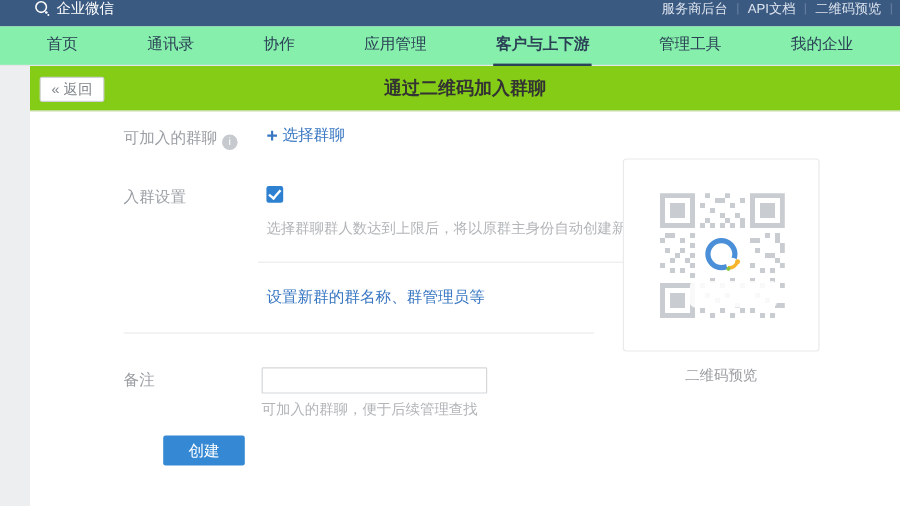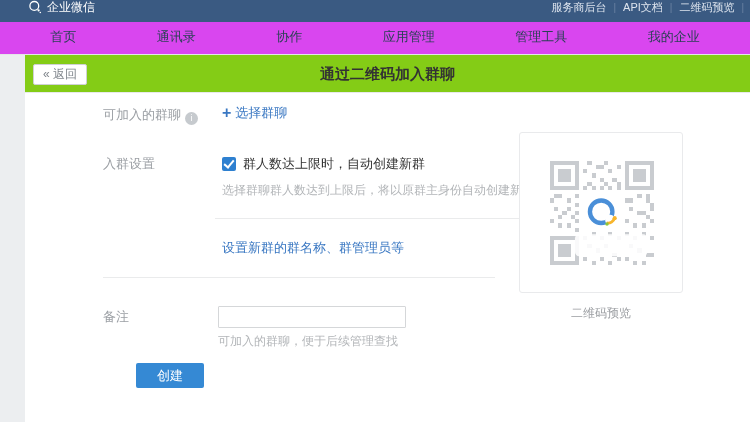--- a/index.html
+++ b/index.html
@@ -19,21 +19,21 @@
   .topbar-right {
     margin-left:auto; display:flex; align-items:center; gap:7px;
     font-size:11px; color:#dde4ee;
   }
   .topbar-sep { color:#6b82a2; font-size:10px; }
   .topbar-link { cursor:pointer; }
 
   
   .nav {
     position:absolute; left:0; top:22px; width:750px; height:33px;
-    background:#d946ef; border-bottom:1px solid #e4e6e8;
+    background:#86efac; border-bottom:1px solid #e4e6e8;
     display:flex; justify-content:space-around; align-items:stretch;
     padding:4px 10px; font-size:13px; color:#2b4156;
   }
   .nav-item { display:flex; align-items:center; cursor:pointer; }
   .nav-item > span { padding:8px 2px 7px; border-bottom:3px solid transparent; }
   .nav-item.active > span { border-bottom-color:#2c4257; font-weight:bold; }
 
   
   .header-strip {
     position:absolute; left:25px; top:55px; width:725px; height:38px;
@@ -126,20 +126,23 @@
     </div>
   <div class="nav-item">
       <span>通讯录</span>
     </div>
   <div class="nav-item">
       <span>协作</span>
     </div>
   <div class="nav-item">
       <span>应用管理</span>
     </div>
+  <div class="nav-item active">
+      <span>客户与上下游</span>
+    </div>
   <div class="nav-item">
       <span>管理工具</span>
     </div>
   <div class="nav-item">
       <span>我的企业</span>
     </div>
 </div>
 
 <div class="header-strip">
   <button class="back-btn">« 返回</button>
@@ -151,21 +154,20 @@
   <div class="form-label" style="top:14px;">
     <span>可加入的群聊</span><i class="info-icon">i</i>
   </div>
   <div class="blue-link" style="position:absolute; left:197px; top:12px;">
     <span class="plus-glyph">+</span><span>选择群聊</span>
   </div>
 
   <div class="form-label" style="top:63px;">入群设置</div>
   <div class="checkbox-row">
     <span class="checkbox"></span>
-    <span class="checkbox-label">群人数达上限时，自动创建新群</span>
   </div>
   <div class="helper" style="left:197px; top:90px;">选择群聊群人数达到上限后，将以原群主身份自动创建新群</div>
 
   <div class="divider" style="left:190px; top:125px; width:320px;"></div>
 
   <div class="blue-link" style="position:absolute; left:197px; top:147px;">设置新群的群名称、群管理员等</div>
 
   <div class="divider" style="left:78px; top:184px; width:392px;"></div>
 
   <div class="form-label" style="top:216px;">备注</div>

